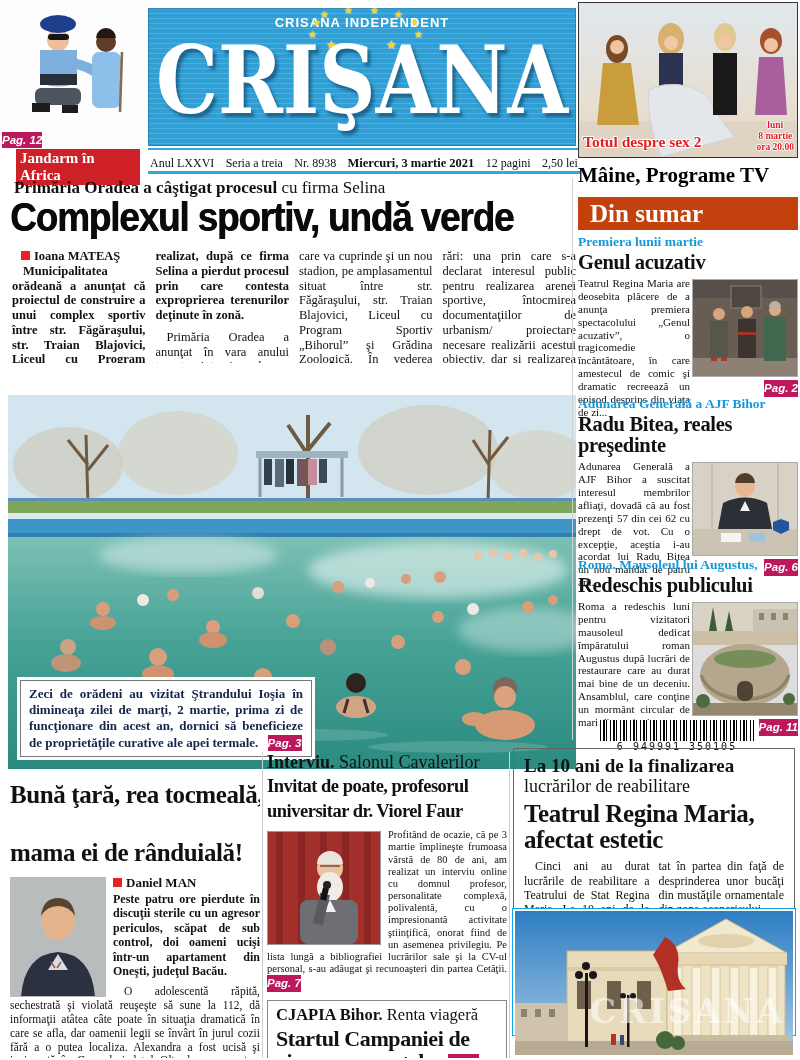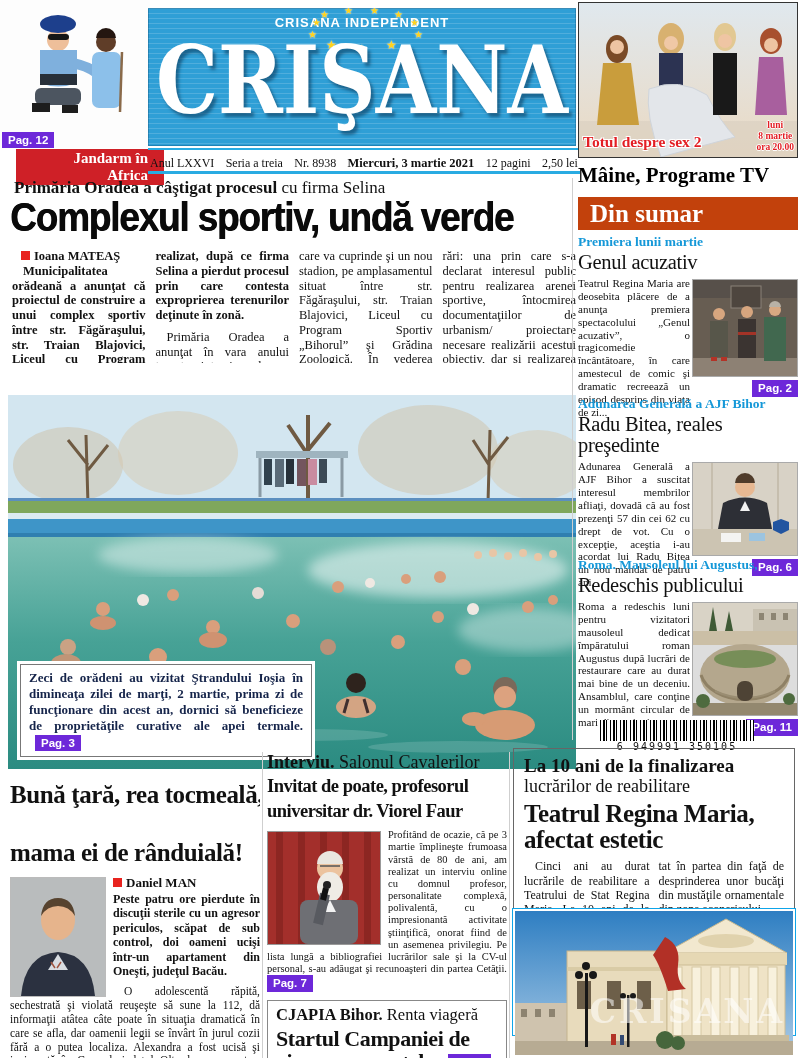--- a/index.html
+++ b/index.html
@@ -1,25 +1,25 @@
 <!DOCTYPE html>
 <html><head>
 <meta charset="utf-8">
 <style>
   html,body{margin:0;padding:0;background:#fff;}
   .page{position:relative;width:800px;height:1060px;background:#fff;overflow:hidden;
         font-family:"Liberation Serif","DejaVu Serif",serif;color:#111;}
   
   .promo-left{position:absolute;left:0;top:0;width:150px;height:175px;}
-  .pag-badge{display:inline-block;background:#6d28d9;color:#fff;
+  .pag-badge{display:inline-block;background:#be185d;color:#fff;
              font-family:"Liberation Sans",sans-serif;font-weight:700;font-size:11.5px;
-             padding:1px 6px;line-height:1.25;}
+             padding:1px 0;line-height:1.25;font-style:italic;}
   .pag12{position:absolute;left:2px;top:132px;}
   .jandarm-banner{position:absolute;left:16px;top:149px;width:116px;background:#cf2027;color:#fff;
-                  font-weight:700;font-size:15px;text-align:right;padding:1px 16px;}
+                  font-weight:700;font-size:15px;text-align:left;padding:1px 4px;}
   .masthead{position:absolute;left:148px;top:8px;width:428px;height:138px;background:#2f9fd6;
             background-image:repeating-linear-gradient(180deg,rgba(255,255,255,.16) 0 1px,rgba(0,0,0,0) 1px 5px);
             box-shadow:inset 0 0 0 1px rgba(0,40,70,.25);overflow:hidden;}
   .tagline{position:absolute;top:7px;left:0;width:100%;text-align:center;color:#fff;
            font-family:"Liberation Sans",sans-serif;font-weight:700;font-size:13px;letter-spacing:1px;}
   .star{position:absolute;color:#ffd21e;font-size:10px;line-height:1;text-shadow:0 0 2px #fff;}
   .mast-title{position:absolute;top:26px;left:0;width:100%;text-align:center;color:#fff;
               font-family:"DejaVu Serif",serif;font-weight:700;font-size:78px;line-height:1;
               transform:scaleY(1.2);transform-origin:top center;
               text-shadow:3px 3px 3px rgba(10,50,80,.55);}
@@ -33,21 +33,21 @@
   .poster-title{position:absolute;left:4px;bottom:6px;color:#e31e24;font-weight:700;font-size:15.5px;
                 text-shadow:-1px -1px 0 #fff,1px -1px 0 #fff,-1px 1px 0 #fff,1px 1px 0 #fff;}
   .poster-sched{position:absolute;right:3px;bottom:4px;text-align:center;color:#e31e24;font-weight:700;
                 font-size:9.5px;line-height:1.15;text-shadow:-1px 0 0 #fff,1px 0 0 #fff,0 1px 0 #fff,0 -1px 0 #fff;}
   .tv-heading{position:absolute;left:578px;top:163px;width:222px;font-weight:700;font-size:21px;color:#000;}
   
   .din-sumar{position:absolute;left:578px;top:197px;width:220px;height:33px;background:#c2410c;
              color:#fff;font-weight:700;font-size:25px;line-height:33px;padding-left:12px;box-sizing:border-box;}
   .sb{position:absolute;left:578px;width:220px;}
   .sbk{color:#1598d8;font-weight:700;font-size:13.5px;line-height:1.1;}
-  .sbh{font-weight:400;font-size:20.5px;line-height:1.04;margin:2px 0 4px;letter-spacing:-.3px;}
+  .sbh{font-weight:700;font-size:20.5px;line-height:1.04;margin:2px 0 4px;letter-spacing:-.3px;}
   .sbrow{position:relative;min-height:100px;}
   .sbb{width:112px;font-size:11px;line-height:1.17;text-align:justify;}
   .sbp{position:absolute;right:0;top:2px;display:flex;flex-direction:column;align-items:flex-end;gap:3px;}
   .sbp svg{border:1px solid #aaa;background:#ddd;}
   .barcode{position:absolute;left:592px;top:720px;width:170px;text-align:center;}
   .bars{height:21px;margin:0 8px;
         background:repeating-linear-gradient(90deg,#000 0 1px,#fff 1px 3px,#000 3px 5px,#fff 5px 6px,#000 6px 7px,#fff 7px 10px);}
   .bcd{font-family:"DejaVu Sans Mono",monospace;font-size:10px;letter-spacing:2px;}
   
   .lead-kicker{position:absolute;left:14px;top:178px;width:560px;font-size:17px;}

